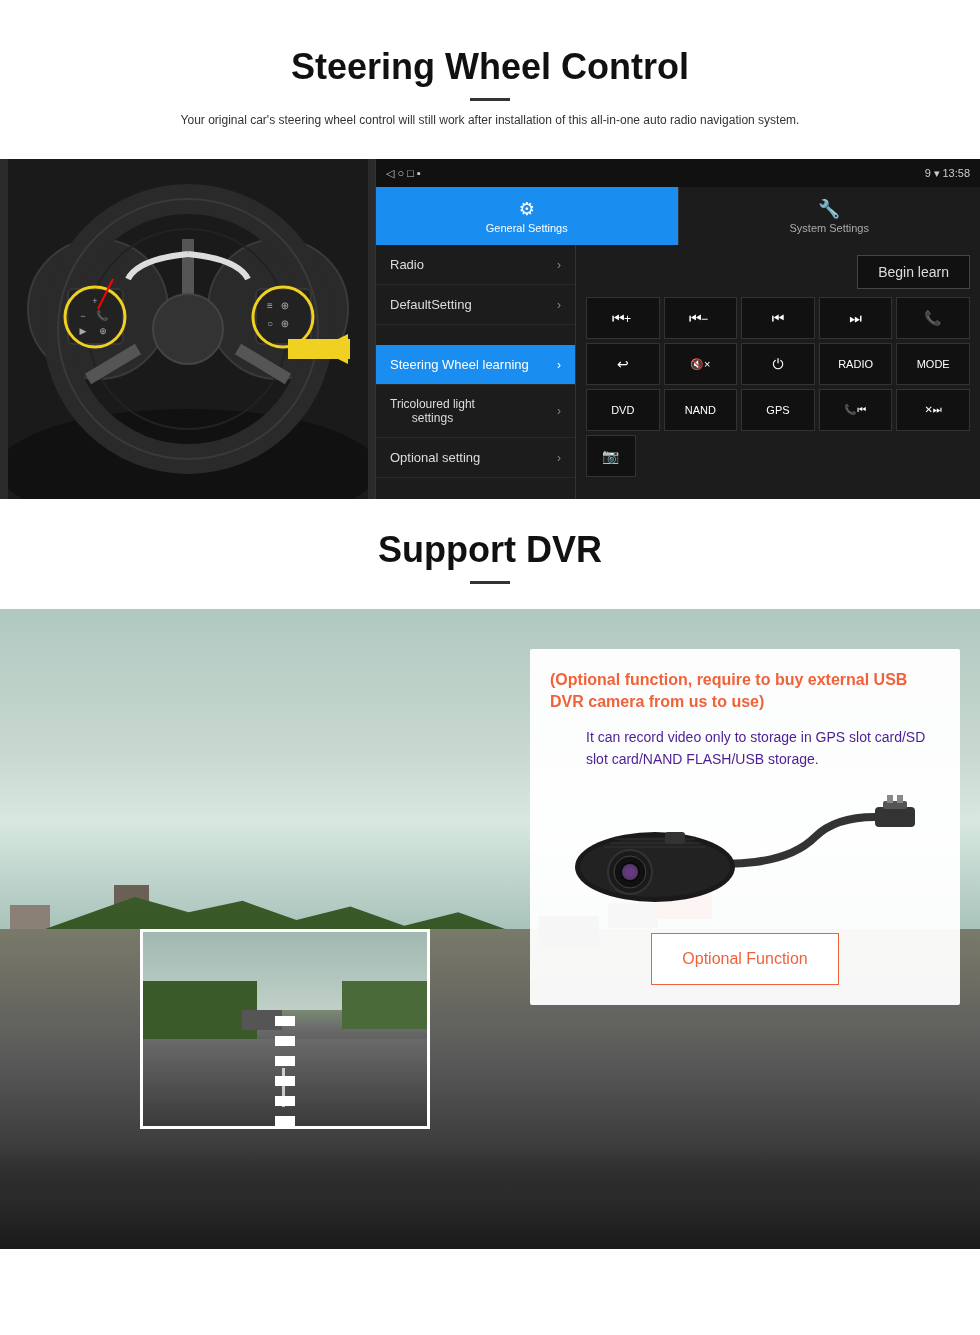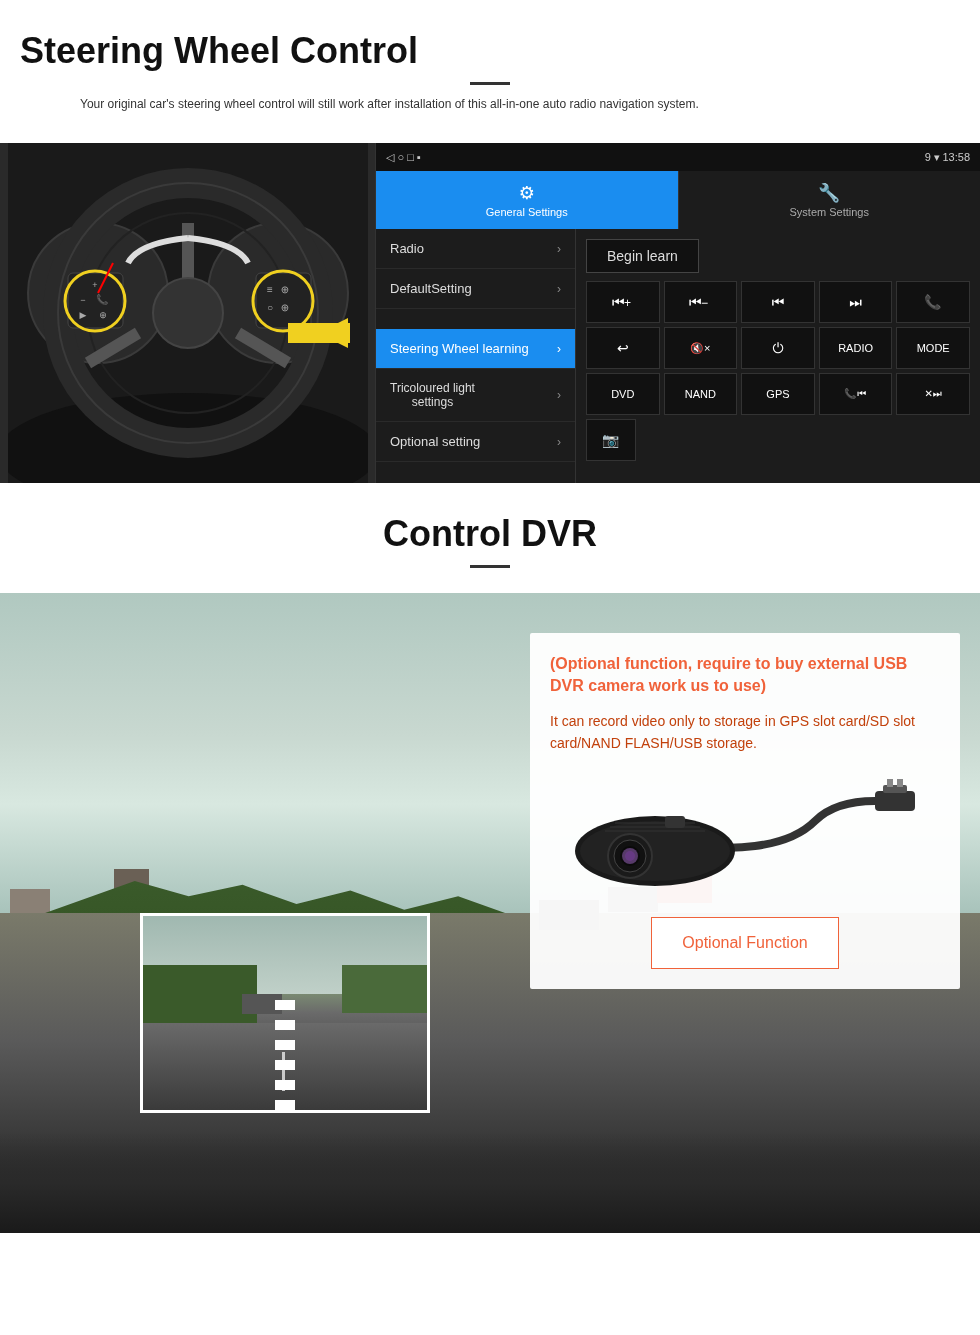--- a/index.html
+++ b/index.html
@@ -6,21 +6,23 @@
     body {
       width: 980px;
       min-height: 1335px;
       font-family: Arial, sans-serif;
       background: #fff;
       overflow-x: hidden;
     }
 
     
     .section-title-area {
+      text-align: center;
       padding: 30px 20px 10px;
+      margin-top: 16px;
     }
     .section-title {
       font-size: 36px;
       font-weight: 900;
       color: #111;
     }
     .title-divider {
       width: 40px;
       height: 3px;
       background: #333;
@@ -199,24 +201,25 @@
       border-radius: 2px;
     }
     .dvr-optional-text {
       color: #f0623a;
       font-size: 16px;
       font-weight: bold;
       line-height: 1.4;
       margin-bottom: 12px;
     }
     .dvr-desc-text {
-      color: #c2410c;
+      color: #4c1d95;
       font-size: 14px;
       line-height: 1.6;
       margin-bottom: 16px;
+      margin-left: 36px;
     }
     .dvr-camera-img {
       width: 100%;
       height: 130px;
       position: relative;
       margin-bottom: 16px;
       display: flex;
       align-items: center;
       justify-content: center;
     }
@@ -405,21 +408,21 @@
             <span style="font-size:12px;text-align:center;">Tricoloured light<br>settings</span>
             <span class="menu-chevron">›</span>
           </div>
           <div class="menu-item">
             <span>Optional setting</span>
             <span class="menu-chevron">›</span>
           </div>
         </div>
 
         <div class="android-right-panel">
-          <div style="display:flex; ">
+          <div style="display:flex; justify-content:flex-end;">
             <button class="begin-learn-btn">Begin learn</button>
           </div>
 
           <div class="control-grid">
 
             <div class="control-row">
               <button class="ctrl-btn">
                 <svg width="22" height="18" viewBox="0 0 22 18">
                     <text y="14" font-size="14" fill="#fff">⏮</text>
                     <text x="12" y="14" font-size="12" fill="#fff">+</text>
@@ -459,21 +462,21 @@
             </div>
           </div>
         </div>
       </div>
     </div>
   </div>
 </div>
 
 <div class="dvr-section">
   <div class="dvr-title-area">
-    <h2 class="dvr-title">Control DVR</h2>
+    <h2 class="dvr-title">Support DVR</h2>
     <div class="title-divider"></div>
   </div>
 
   <div class="dvr-photo-area">
 
     <div class="dvr-sky"></div>
 
     <div class="dvr-buildings">
       <div class="building" style="height:120px; background:#8a8075;"></div>
       <div class="building" style="height:90px; background:#7a7065; width:60px;"></div>
@@ -501,21 +504,21 @@
         <div style="position:absolute; top:25%; right:0; width:30%; height:25%; background: #4a6a3a;"></div>
 
         <div style="position:absolute; top:40%; left:35%; width:40px; height:20px; background:#555;"></div>
 
         <div style="position:absolute; bottom:0; left:0; width:100%; height:45%; background: linear-gradient(to bottom, #6a6a6a, #3a3a3a);"></div>
         <div style="position:absolute; bottom:10%; left:49%; width:3px; height:20%; background: #fff; opacity:0.7;"></div>
       </div>
     </div>
 
     <div class="dvr-info-panel">
-      <p class="dvr-optional-text">(Optional function, require to buy external USB DVR camera work us to use)</p>
+      <p class="dvr-optional-text">(Optional function, require to buy external USB DVR camera from us to use)</p>
       <p class="dvr-desc-text">It can record video only to storage in GPS slot card/SD slot card/NAND FLASH/USB storage.</p>
 
       <div class="dvr-camera-img">
         <svg width="380" height="130" viewBox="0 0 380 130">
 
           <rect x="320" y="20" width="40" height="20" rx="4" fill="#333"></rect>
           <rect x="328" y="14" width="24" height="8" rx="2" fill="#555"></rect>
           <rect x="332" y="8" width="6" height="8" fill="#888"></rect>
           <rect x="342" y="8" width="6" height="8" fill="#888"></rect>
 

